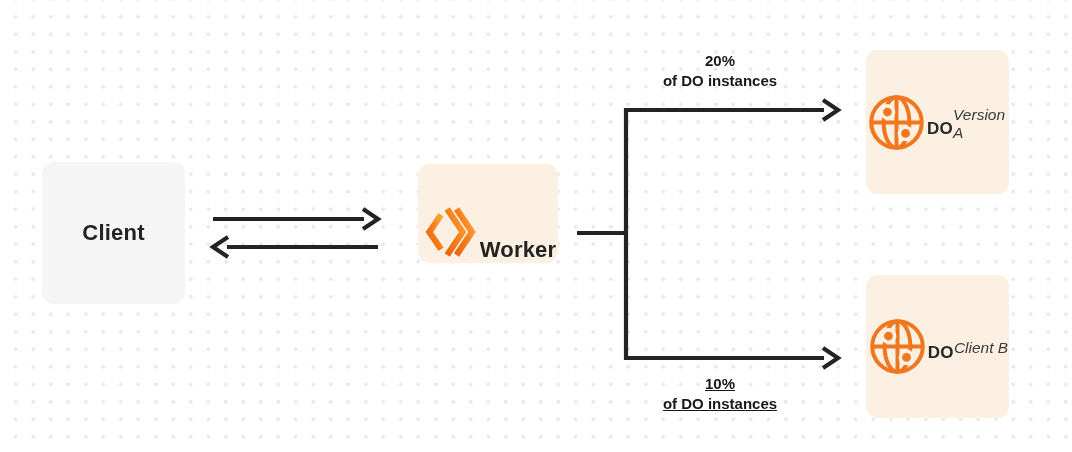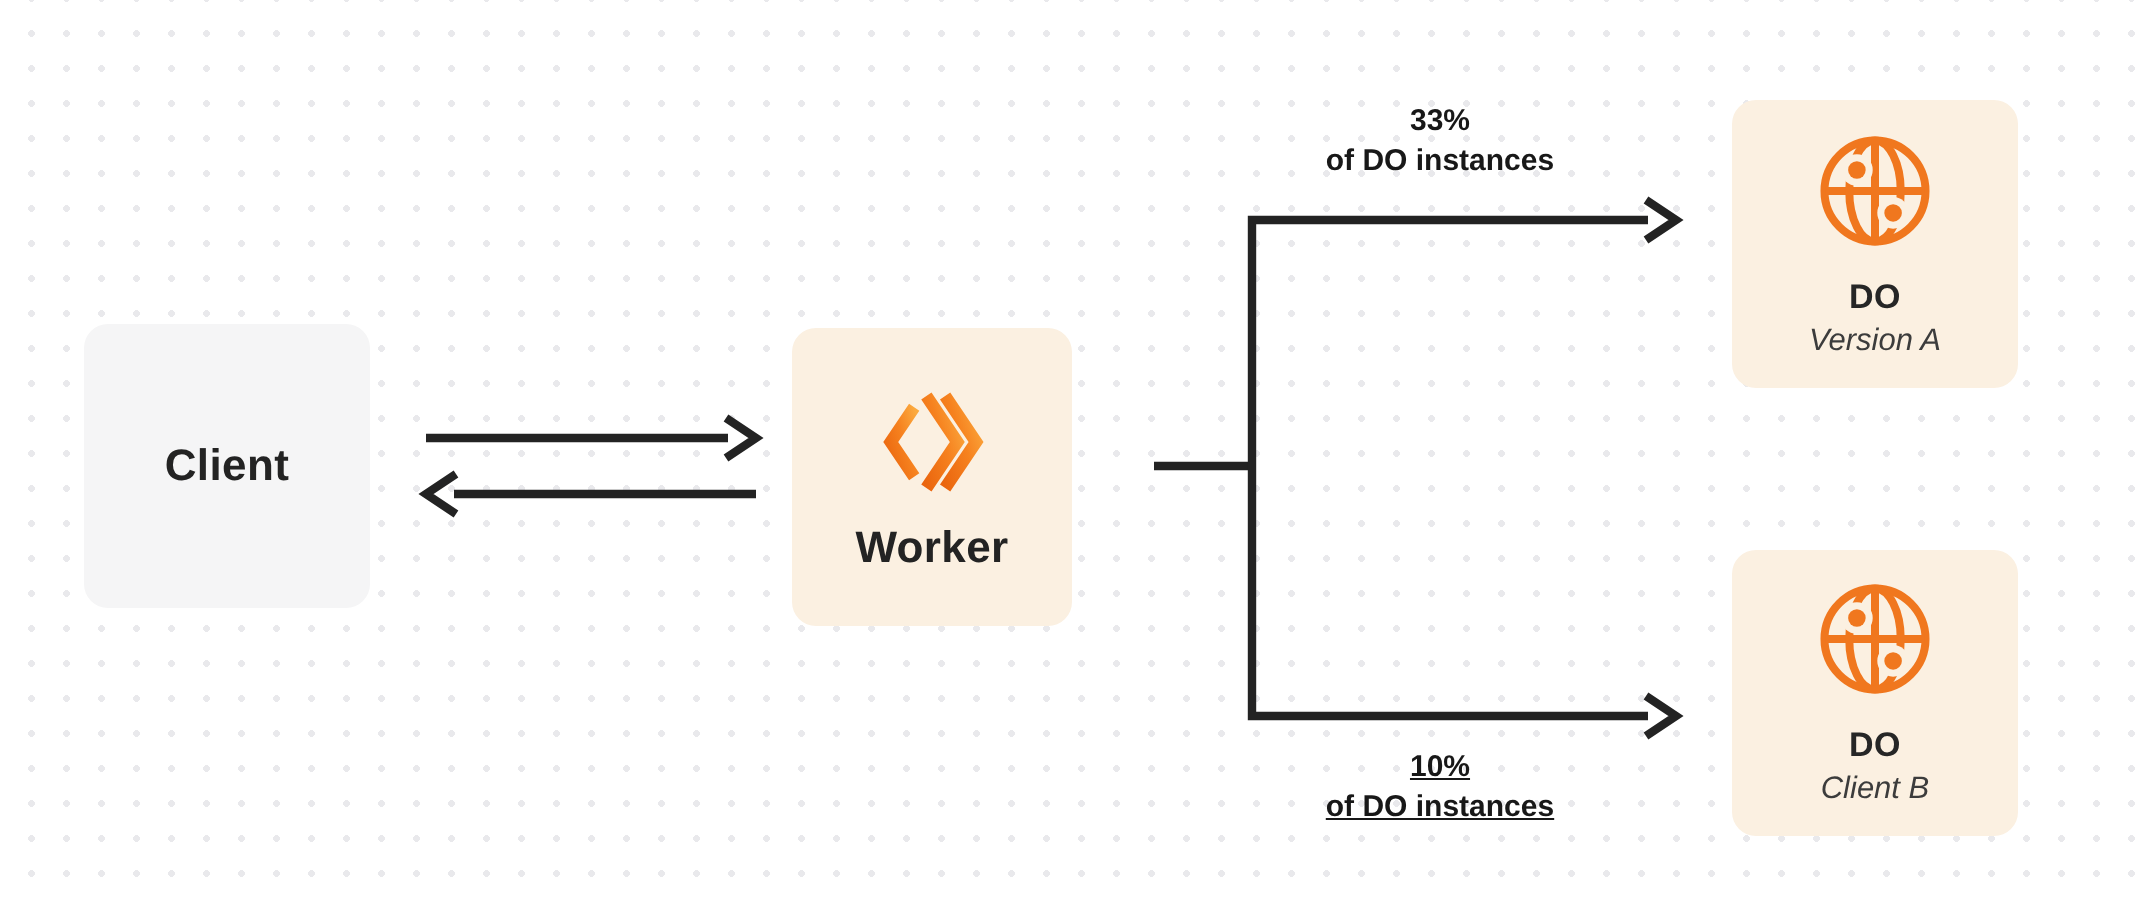--- a/index.html
+++ b/index.html
@@ -11,27 +11,27 @@
     background-color:#ffffff;
     background-image: radial-gradient(circle, #e9e9ec 1.7px, transparent 1.8px);
     background-size: 17.5px 17.5px;
     background-position: 7px 8px;
   }
 
   .edges-svg { position:absolute; left:0; top:0; width:1072px; height:452px; }
 
   .node {
     position:absolute; border-radius:12px;
-    display:flex; flex-direction:column; align-items:center; justify-content:center;
+    display:flex; flex-direction:row; align-items:center; justify-content:center;
   }
   .node--gray  { background:#f5f5f6; }
   .node--cream { background:#fbf0e1; }
 
   #node-client { left:42px; top:162px; width:143px; height:142px; }
-  #node-worker { left:396px; top:164px; width:140px; height:149px; }
+  #node-worker { left:418px; top:164px; width:140px; height:99px;align-items:flex-end; }
   #node-do-a   { left:866px; top:50px;  width:143px; height:144px; }
   #node-do-b   { left:866px; top:275px; width:143px; height:143px; }
 
   .node-label {
     font-size:22px; font-weight:bold; color:#232323; letter-spacing:.2px;
   }
   #node-worker .node-label { margin-top:9px; }
 
   .node-icon { display:block; line-height:0; }
 
@@ -125,21 +125,21 @@
         <circle cx="41.5" cy="43.5" r="8.3" fill="#fbf0e1"></circle>
         <circle cx="22.5" cy="21" r="4.6" fill="#f0771e"></circle>
         <circle cx="41.5" cy="43.5" r="4.6" fill="#f0771e"></circle>
       </svg>
     </span>
     <span class="do-title">DO</span>
     <span class="do-sub">Client B</span>
   </div>
 
   <div id="edge-label-90" class="edge-label">
-    <div>33%</div>
+    <div>20%</div>
     <div>of DO instances</div>
   </div>
   <div id="edge-label-10" class="edge-label">
     <div>10%</div>
     <div>of DO instances</div>
   </div>
 
 </div>
 
 </body></html>

